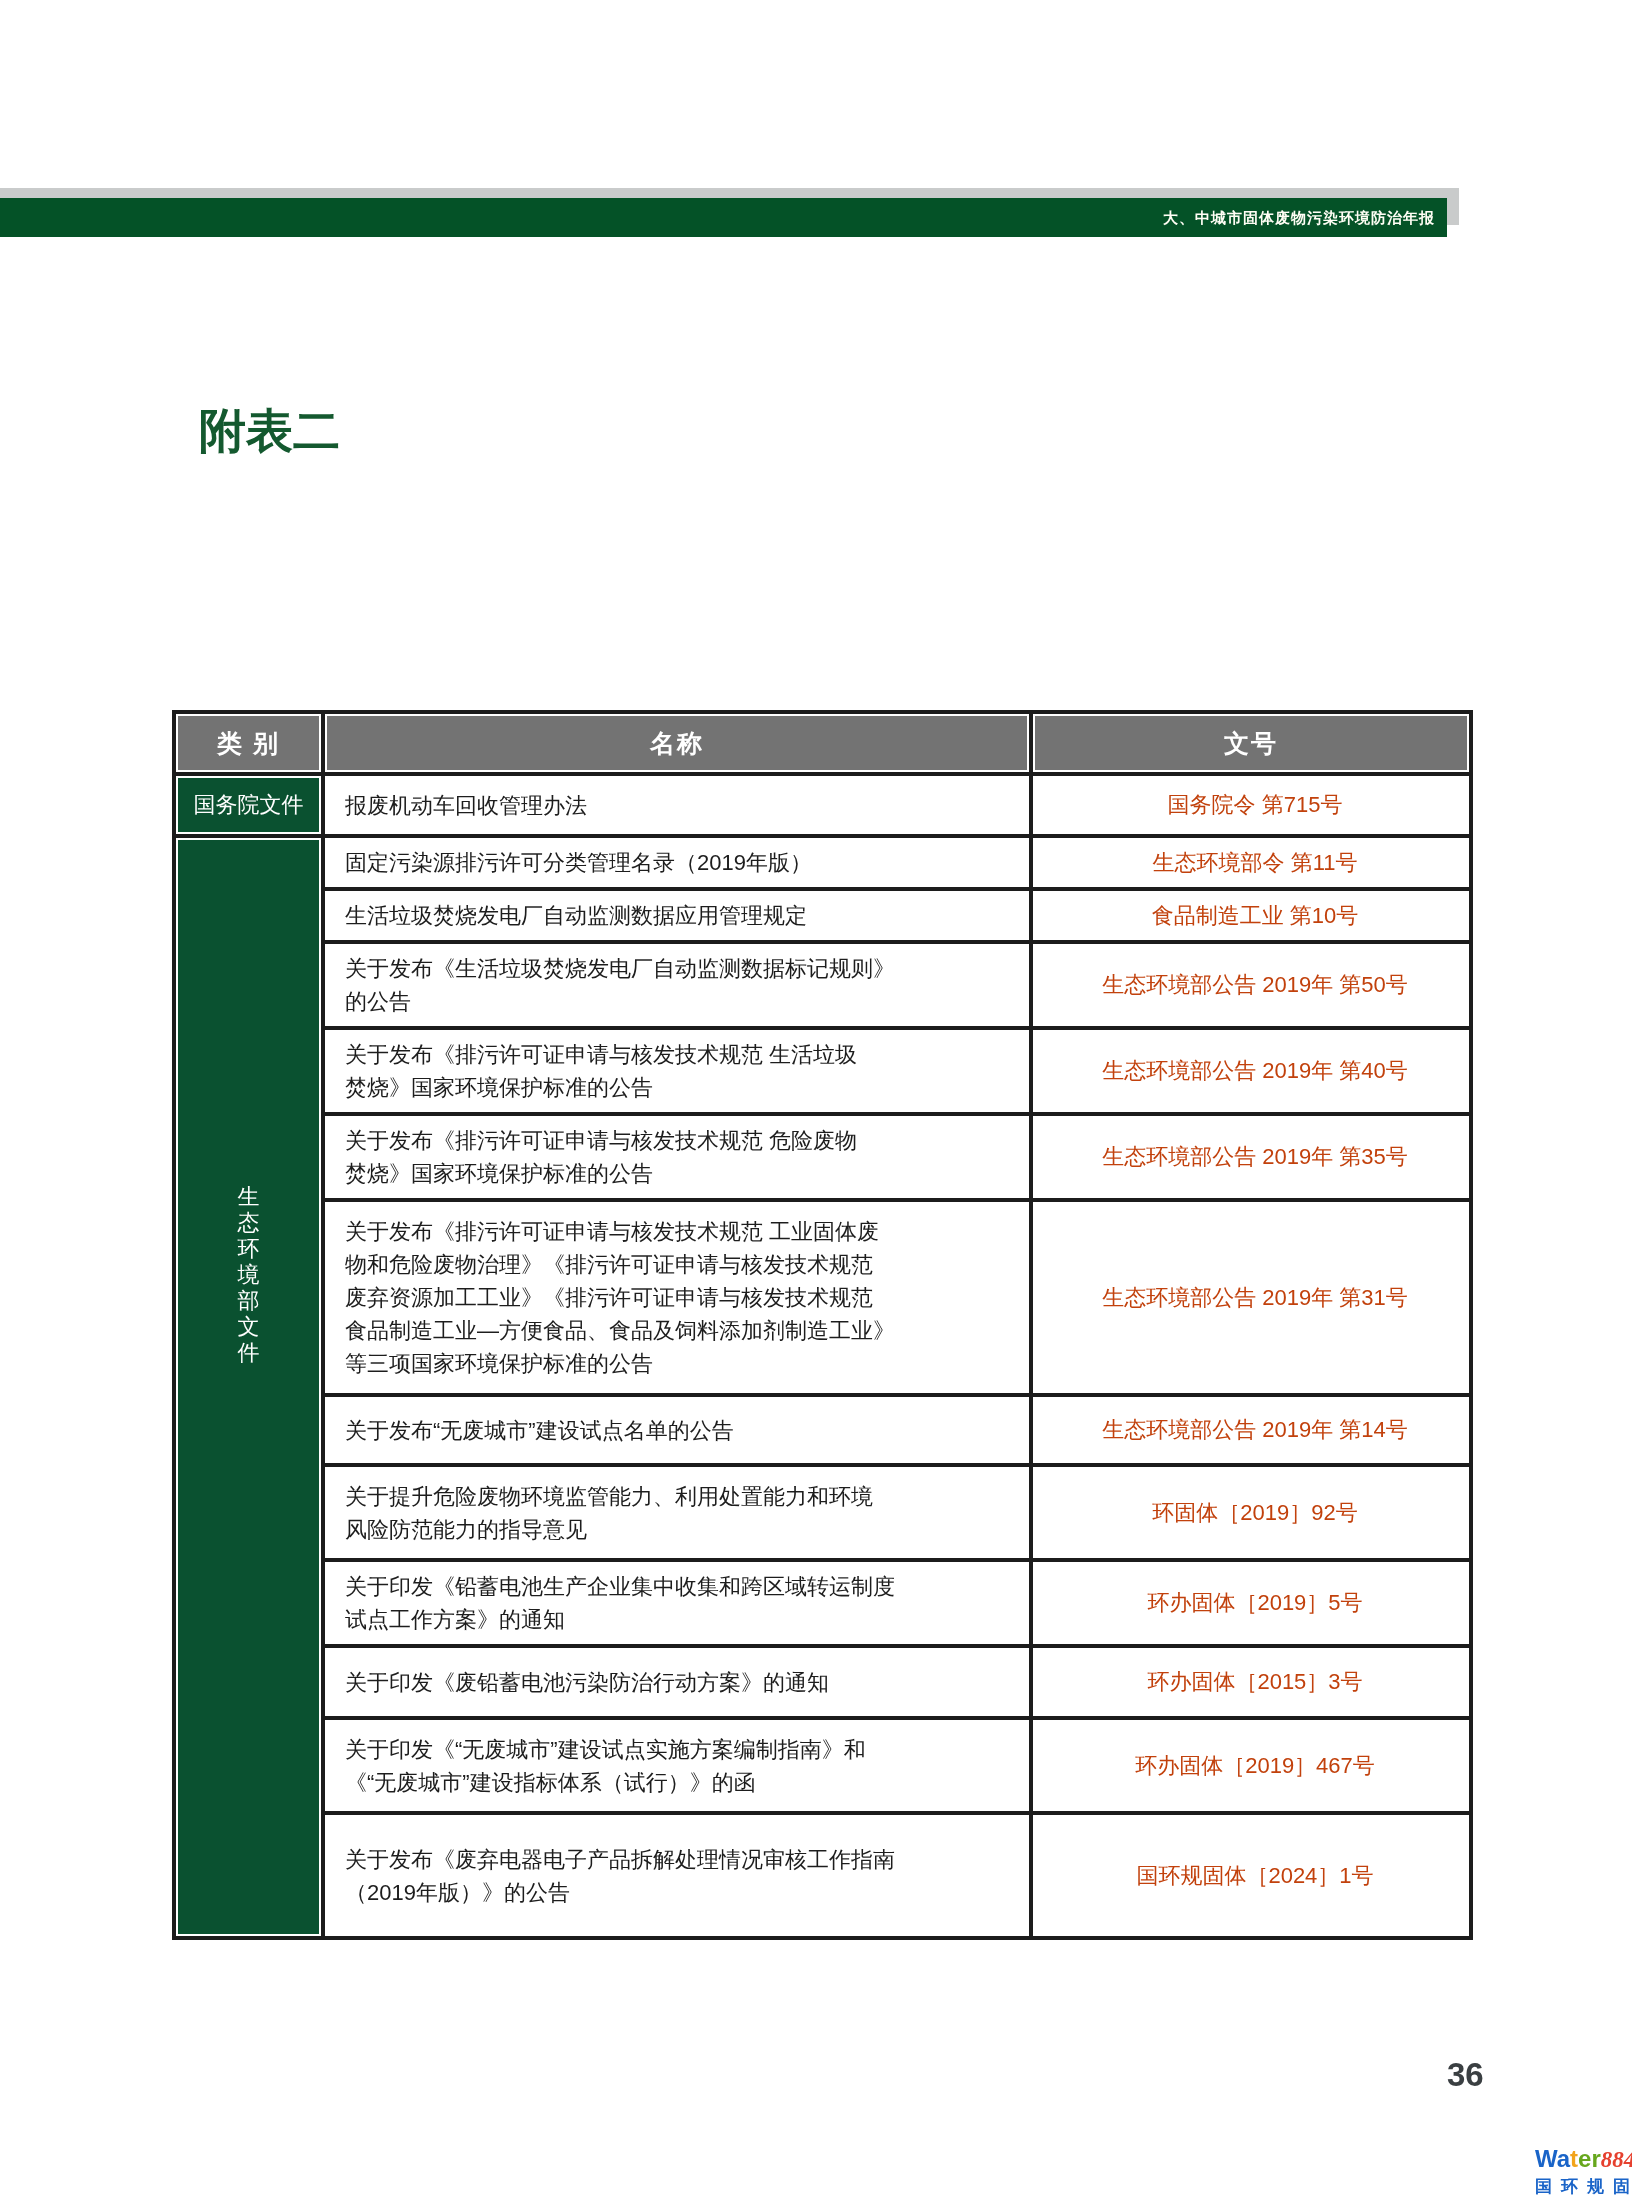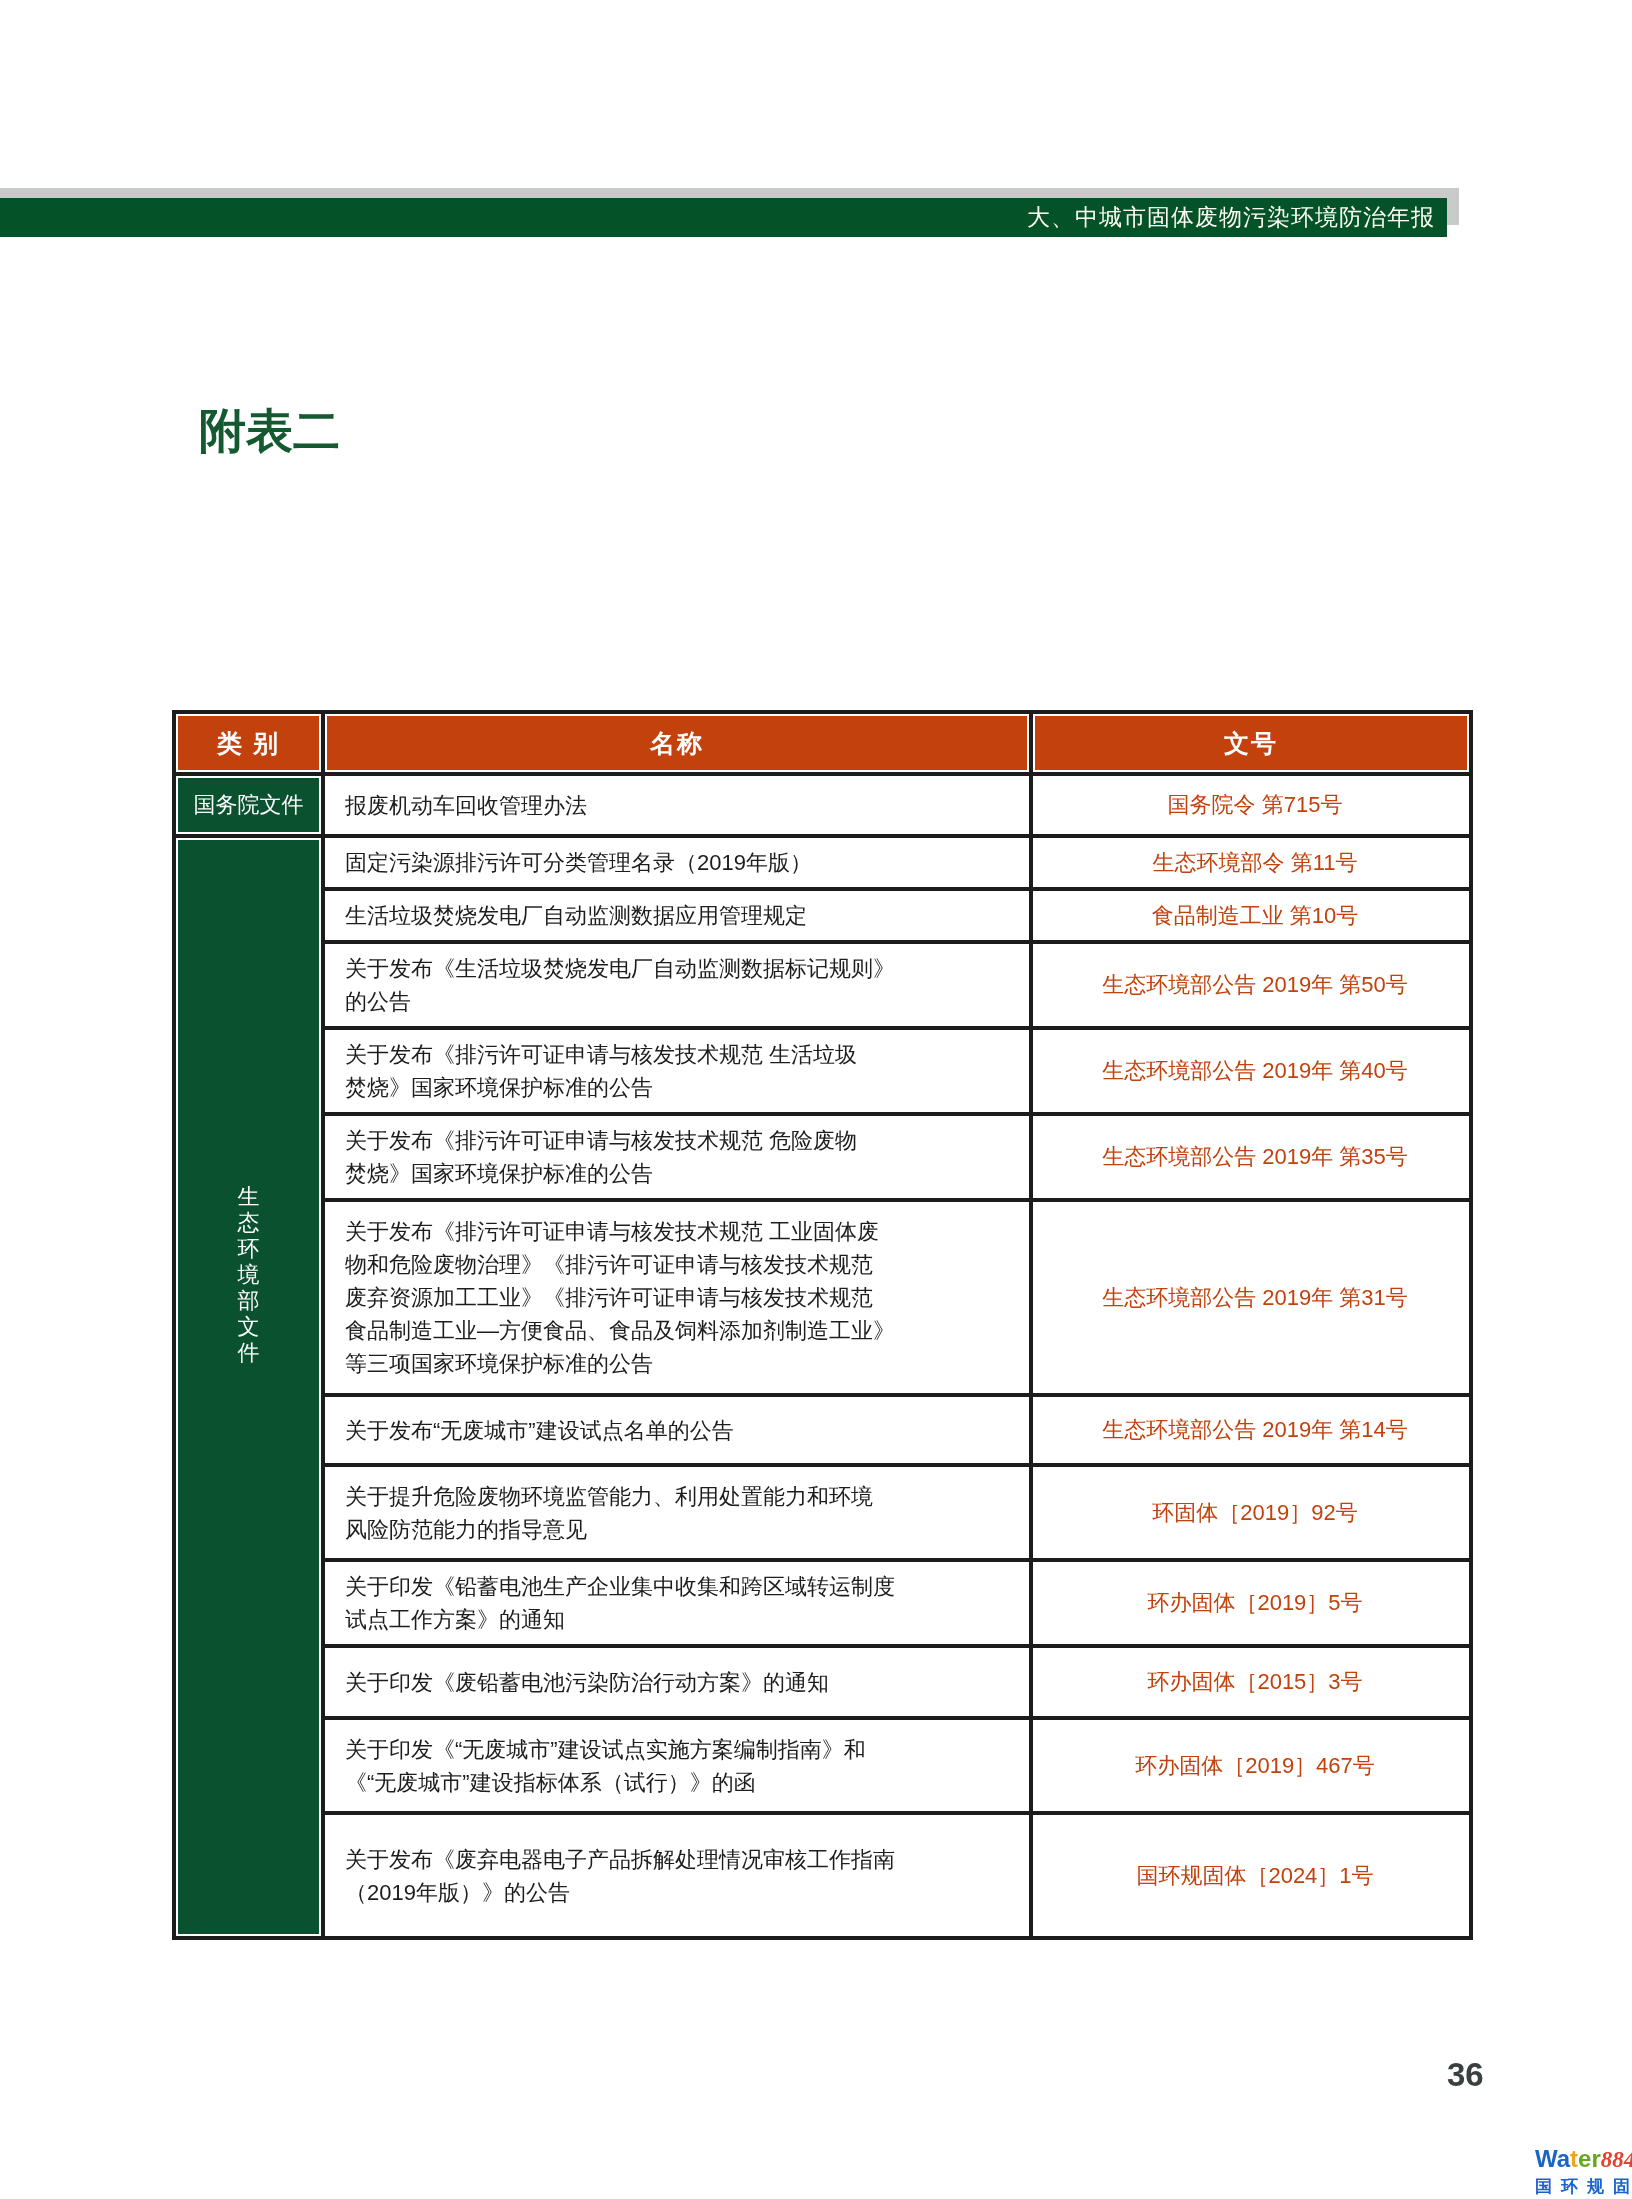--- a/index.html
+++ b/index.html
@@ -4,37 +4,37 @@
 <style>
   html,body{margin:0;padding:0;background:#ffffff;}
   .sheet{
     position:relative;width:1632px;height:2199px;background:#ffffff;
     font-family:"Liberation Sans", sans-serif;overflow:hidden;
   }
   
   .bar-gray{position:absolute;left:0;top:188px;width:1459px;height:37px;background:#c9cbcb;}
   .bar-green{
     position:absolute;left:0;top:198px;width:1447px;height:39px;background:#045227;
-    color:#fffef5;font-size:23px;font-weight:400;text-align:right;
+    color:#fffef5;font-size:15px;font-weight:700;text-align:right;
     line-height:39px;padding-right:12px;box-sizing:border-box;letter-spacing:1px;
   }
   
   .section-label{
     position:absolute;left:199px;top:400px;font-size:47px;font-weight:700;color:#14592f;
   }
   .page-title{
     position:absolute;left:213px;top:519px;font-size:51px;font-weight:700;color:#14592f;
     letter-spacing:1px;white-space:nowrap;
   }
   
   .tbl-wrap{position:absolute;left:172px;top:710px;}
   table.policy{border-collapse:collapse;table-layout:fixed;width:1297px;}
   table.policy th, table.policy td{border:4px solid #1c1c1c;box-sizing:border-box;}
   table.policy th{
-    background:#c2410c;color:#ffffff;font-size:25px;font-weight:700;text-align:center;
+    background:#737373;color:#ffffff;font-size:25px;font-weight:700;text-align:center;
     height:62px;letter-spacing:2px;box-shadow:inset 0 0 0 2px #ffffff;
   }
   td.cat{
     background:#0a5130;color:#ffffff;text-align:center;vertical-align:middle;
     font-size:22px;box-shadow:inset 0 0 0 2px #ffffff;
   }
   td.cat .vstack{display:inline-block;transform:translateY(-112px);}
   td.cat .vchar{display:block;height:26px;line-height:26px;letter-spacing:0;}
   td.name{
     font-size:22px;color:#1d1d1d;line-height:33px;vertical-align:middle;

